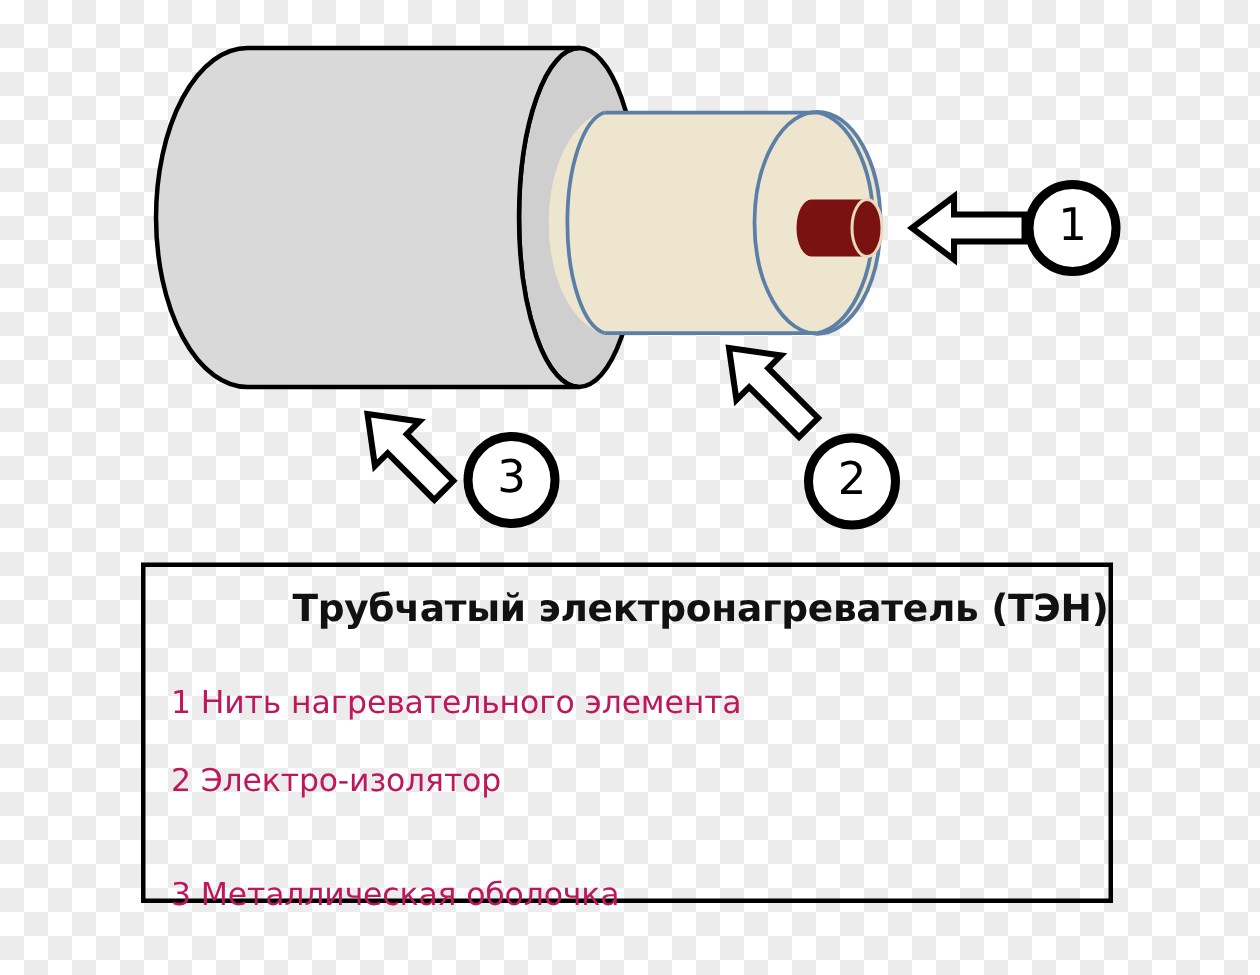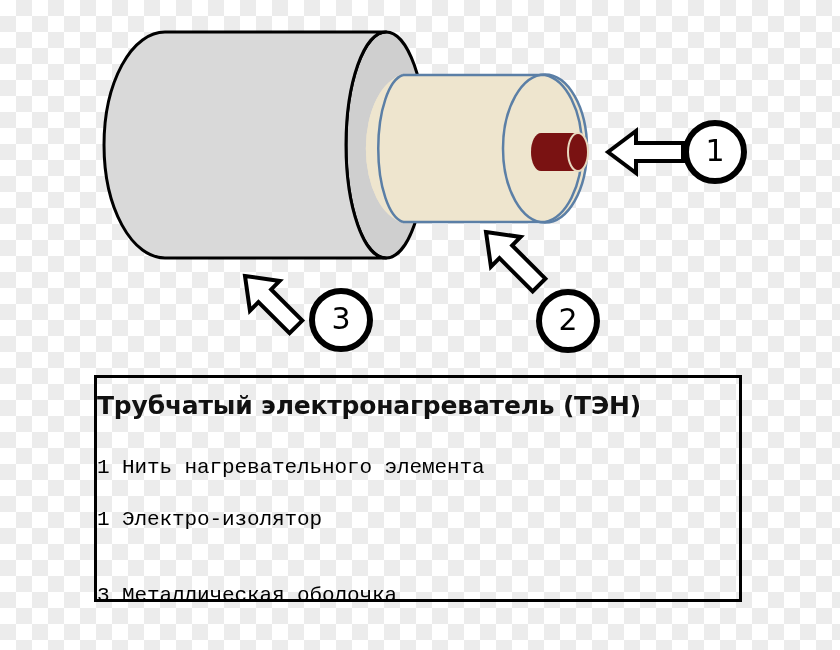--- a/index.html
+++ b/index.html
@@ -39,35 +39,34 @@
     width: 648px;
     height: 227px;
     border: 3px solid #000000;
     box-sizing: border-box;
   }
   .legend-title {
     position: absolute;
     left: 0;
     top: 13px;
     width: 100%;
-    text-align: left;
+    text-align: right;
     font-size: 25px;
     font-weight: bold;
     color: #111111;
     letter-spacing: -0.2px;
     white-space: nowrap;
   }
   .legend-item {
     position: absolute;
-    left: 0;
+    left: 17px;
     font-size: 21px;
-    color: #000000;
+    color: #be185d;
     white-space: nowrap;
     letter-spacing: -0.1px;
-    font-family: Liberation Mono, monospace;
   }
   .legend-item.i0 { top: 78px; }
   .legend-item.i1 { top: 130px; }
   .legend-item.i2 { top: 182px; margin-top: 24px; }
 
   .callout-num {
     position: absolute;
     font-size: 30px;
     font-weight: normal;
     color: #000000;
@@ -155,17 +154,17 @@
     <circle cx="341" cy="320" r="29" fill="#ffffff" stroke="#000000" stroke-width="6"></circle>
   </svg>
 
   <div class="callout-num" style="left:695px; top:136px; width:40px;">1</div>
   <div class="callout-num" style="left:548px; top:305px; width:40px;">2</div>
   <div class="callout-num" style="left:321px; top:304px; width:40px;">3</div>
 
   <div class="legend-box">
     <div class="legend-title">Трубчатый электронагреватель (ТЭН)</div>
     <div class="legend-item i0">1 Нить нагревательного элемента</div>
-    <div class="legend-item i1">1 Электро-изолятор</div>
+    <div class="legend-item i1">2 Электро-изолятор</div>
     <div class="legend-item i2">3 Металлическая оболочка</div>
   </div>
 
 </div>
 
 </body></html>

